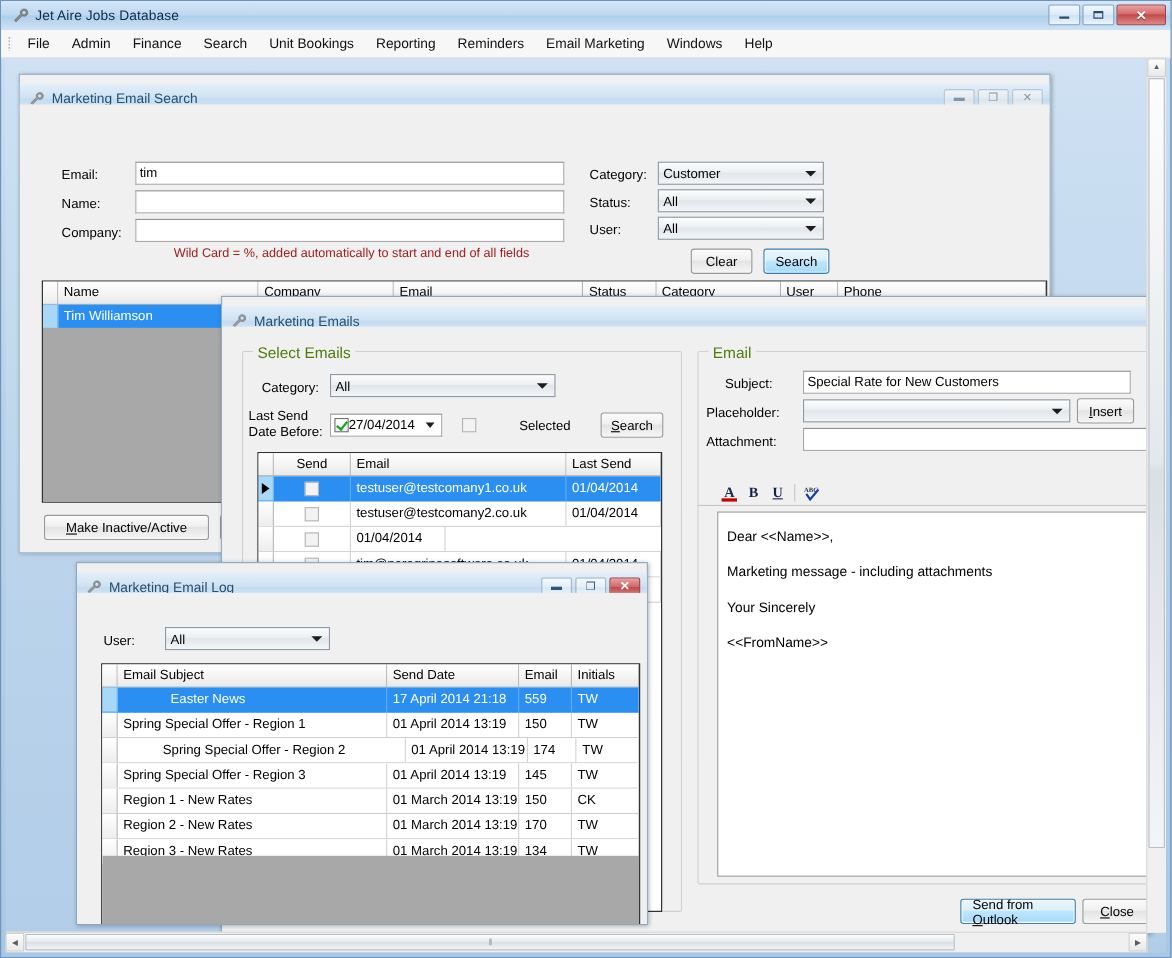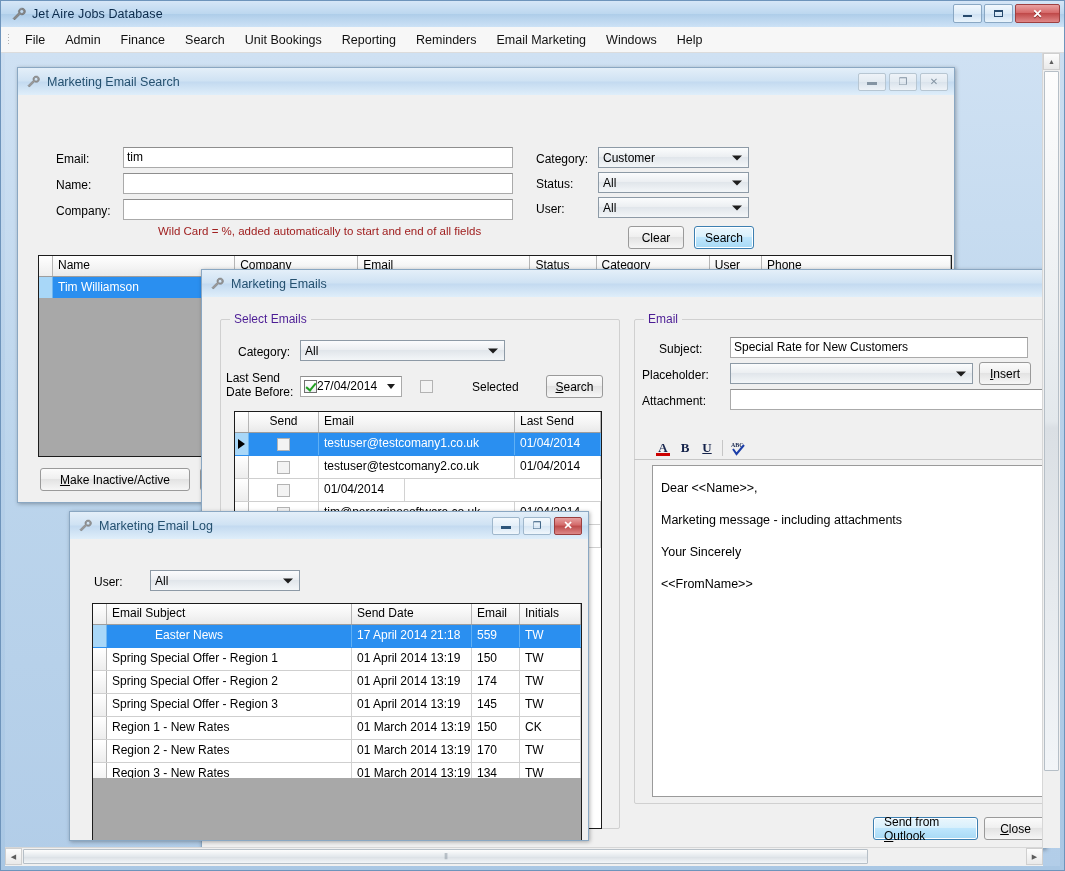--- a/index.html
+++ b/index.html
@@ -83,20 +83,21 @@
   
   .child-window{position:absolute;box-sizing:border-box;
     border:1px solid #8aa7c2;
     background:#f0f0f0;
     box-shadow:1px 1px 4px rgba(0,0,0,.30);
   }
   .cw-title{
     height:27px;display:flex;align-items:center;
     background:linear-gradient(180deg,#e4eff9 0%,#cfe2f3 48%,#c3daf0 52%,#dfeefa 100%);
     border-bottom:1px solid #b9d0e4;
+    margin-top:8px;
   }
   .cw-title .cw-icon{margin-left:8px;margin-right:7px;display:flex;}
   .cw-title .cw-text{font-size:12.5px;color:#24506f;}
   .cw-btns{margin-left:auto;display:flex;gap:3px;padding-right:6px;}
   .cw-btn{
     width:28px;height:18px;border:1px solid #9fb7cc;border-radius:2px;
     box-sizing:border-box;display:flex;align-items:center;justify-content:center;
     background:linear-gradient(180deg,#f4f9fd,#e3eef8 50%,#d7e6f4 51%,#f0f7fc);
   }
   .cw-btn.inactive{border-color:#b7c6d2;background:linear-gradient(180deg,#eef3f8,#e2eaf1 50%,#dae3ec 51%,#eef3f8);}
@@ -135,21 +136,21 @@
     background:linear-gradient(180deg,#eaf6fd 0%,#d9f0fc 45%,#bee6fd 50%,#a7d9f5 100%);
     box-shadow:0 0 0 1px #fff inset;
   }
   .btn u{text-decoration:underline;}
   .gbox{
     position:absolute;border:1px solid #d0d0d0;border-radius:2px;
     box-sizing:border-box;
   }
   .gbox>.cap{
     position:absolute;top:-8px;left:9px;background:#f0f0f0;padding:0 4px;
-    font-size:12px;color:#4c1d95;
+    font-size:14px;color:#4d7c0f;
   }
   .chk{
     width:13px;height:13px;box-sizing:border-box;border:1px solid #707070;
     background:linear-gradient(180deg,#fff,#eef0f2);display:inline-block;position:relative;
   }
   .chk.checked::after{
     content:"";position:absolute;left:3px;top:0px;width:4px;height:8px;
     border:solid #21a121;border-width:0 2px 2px 0;transform:rotate(40deg);
   }
   .chk.dim{border-color:#b3b3b3;background:#f3f3f3;}
@@ -514,21 +515,21 @@
           </div>
           <div class="grid-row">
             <div class="rowhdr"></div>
             <div class="gc" style="width:245px;">Spring Special Offer - Region 1</div>
             <div class="gc" style="width:120px;">01 April 2014 13:19</div>
             <div class="gc" style="width:48px;">150</div>
             <div class="gc" style="width:61px;">TW</div>
           </div>
           <div class="grid-row">
             <div class="rowhdr"></div>
-            <div class="gc" style="width:245px;">Spring Special Offer - Region 2</div>
+            <div class="gc" style="width:245px;margin-left:36px;">Spring Special Offer - Region 2</div>
             <div class="gc" style="width:120px;">01 April 2014 13:19</div>
             <div class="gc" style="width:48px;">174</div>
             <div class="gc" style="width:61px;">TW</div>
           </div>
           <div class="grid-row">
             <div class="rowhdr"></div>
             <div class="gc" style="width:245px;">Spring Special Offer - Region 3</div>
             <div class="gc" style="width:120px;">01 April 2014 13:19</div>
             <div class="gc" style="width:48px;">145</div>
             <div class="gc" style="width:61px;">TW</div>

